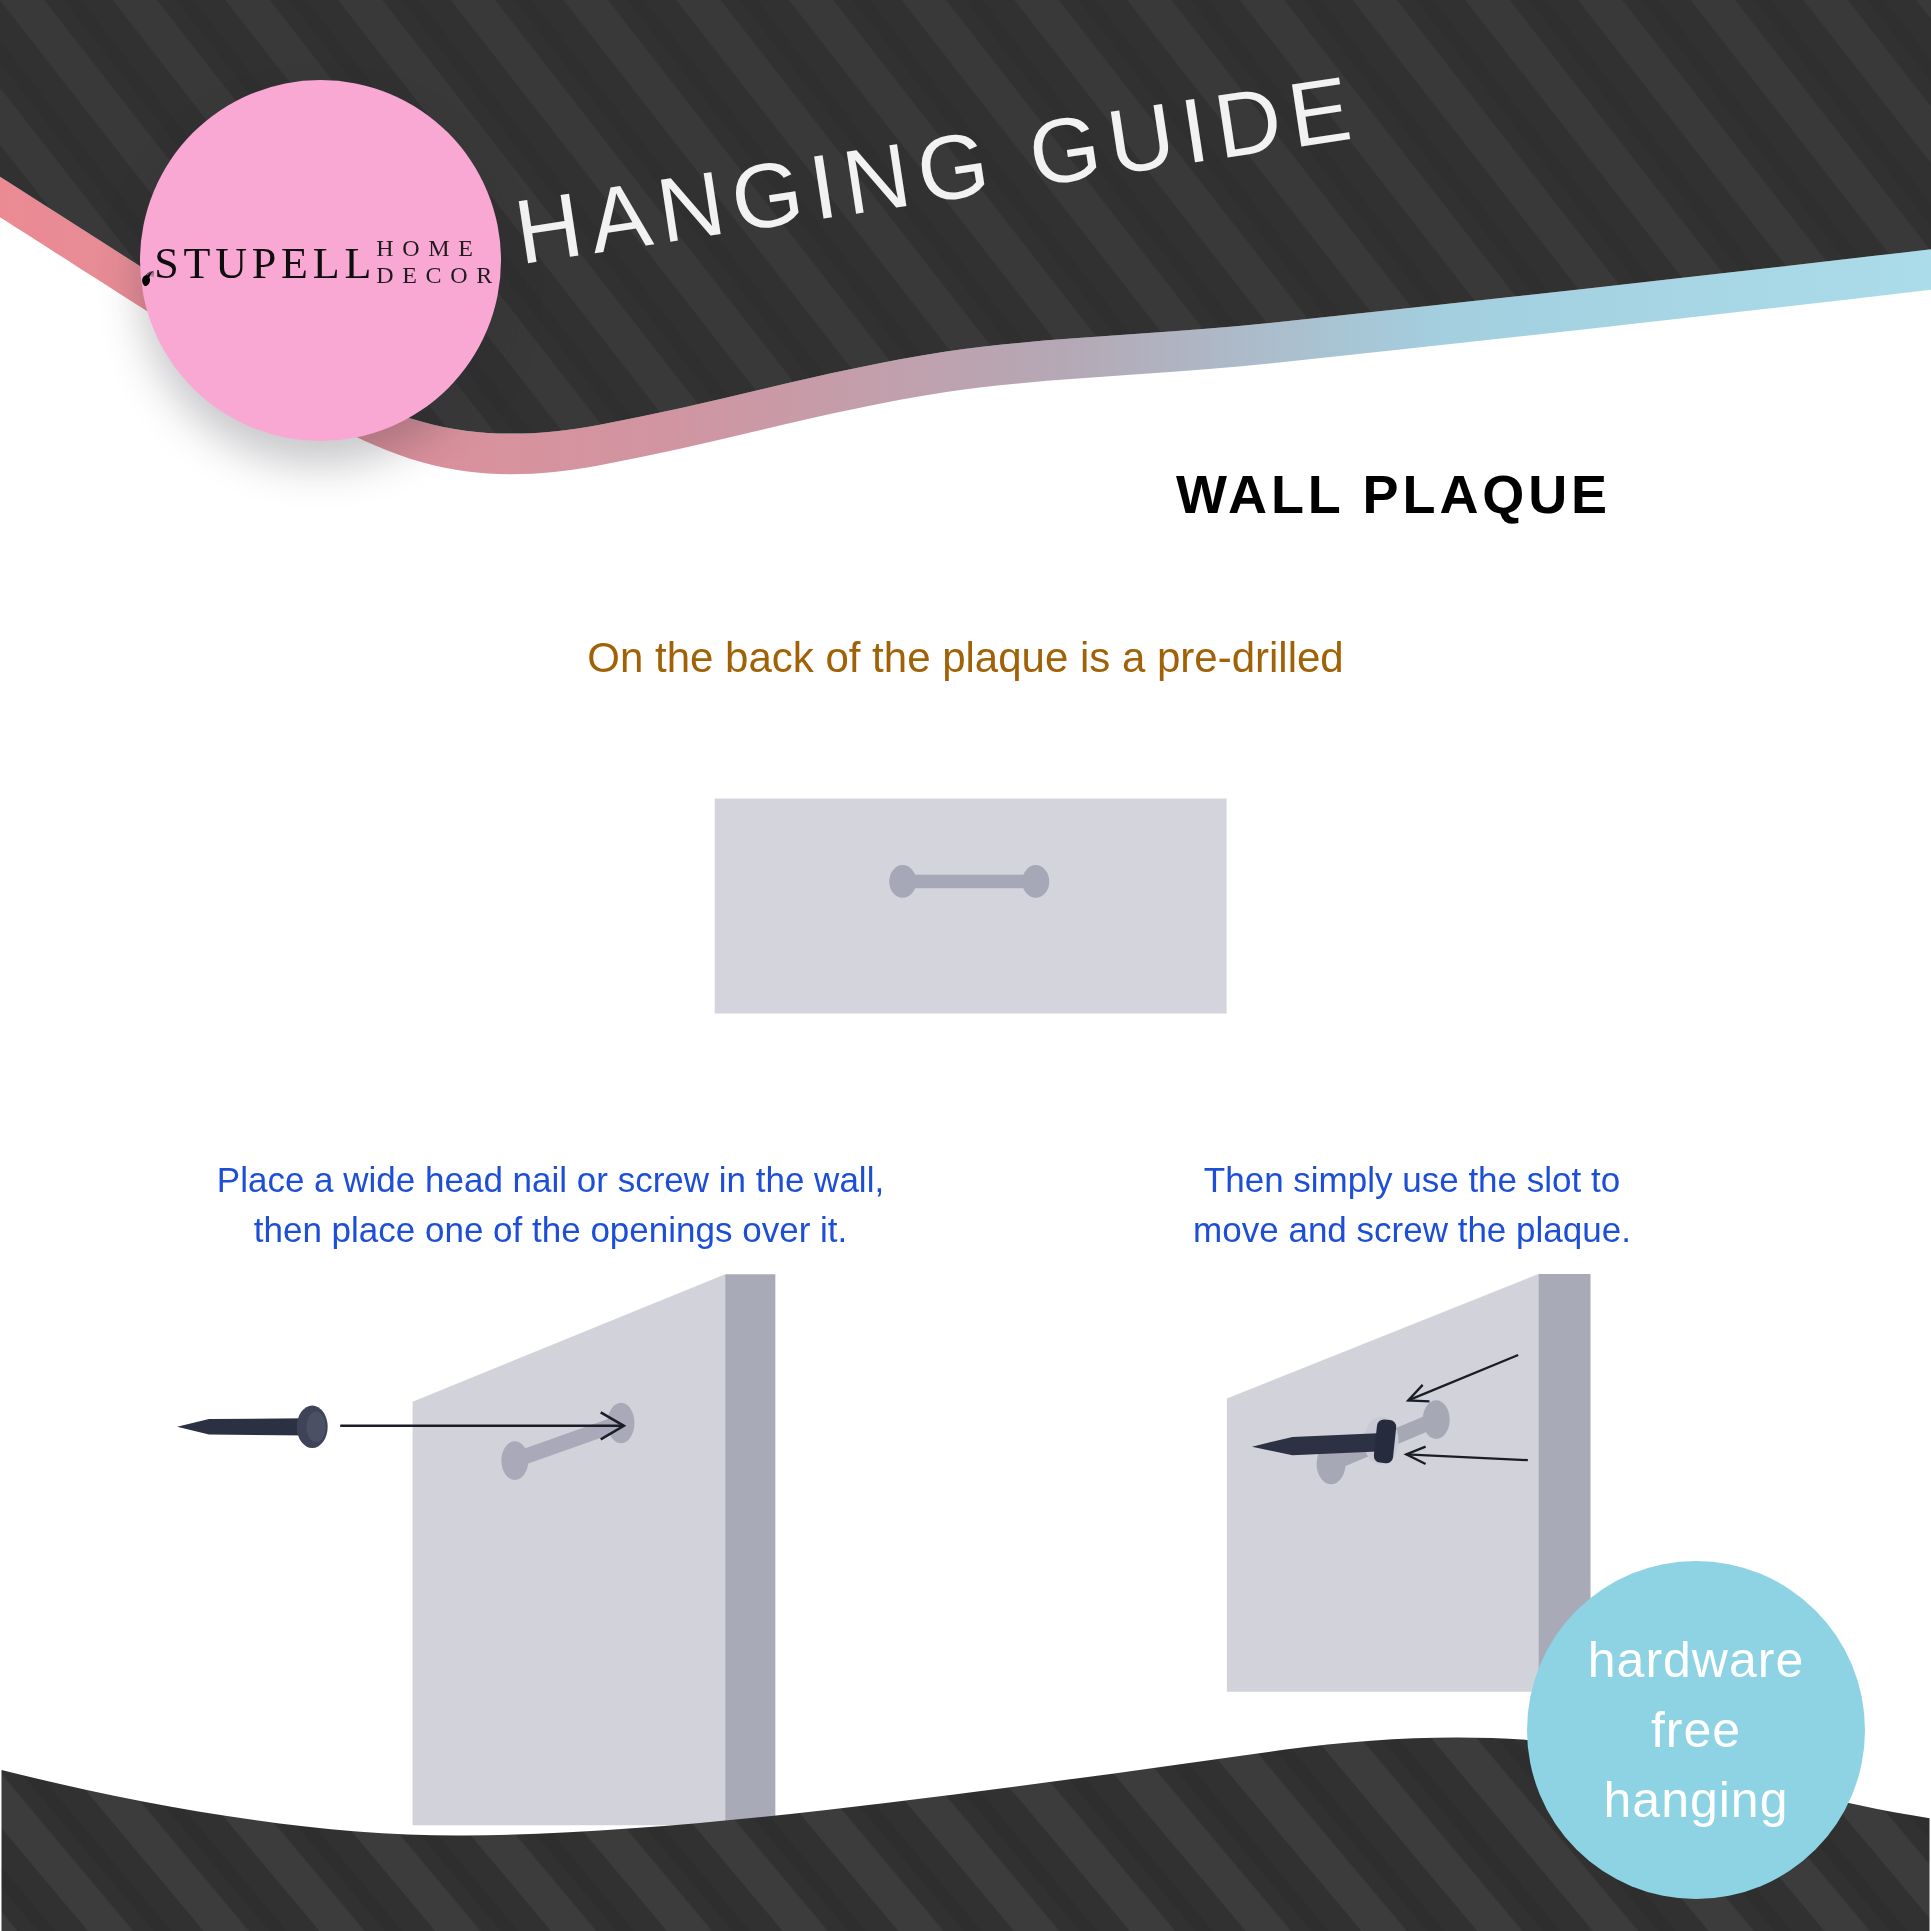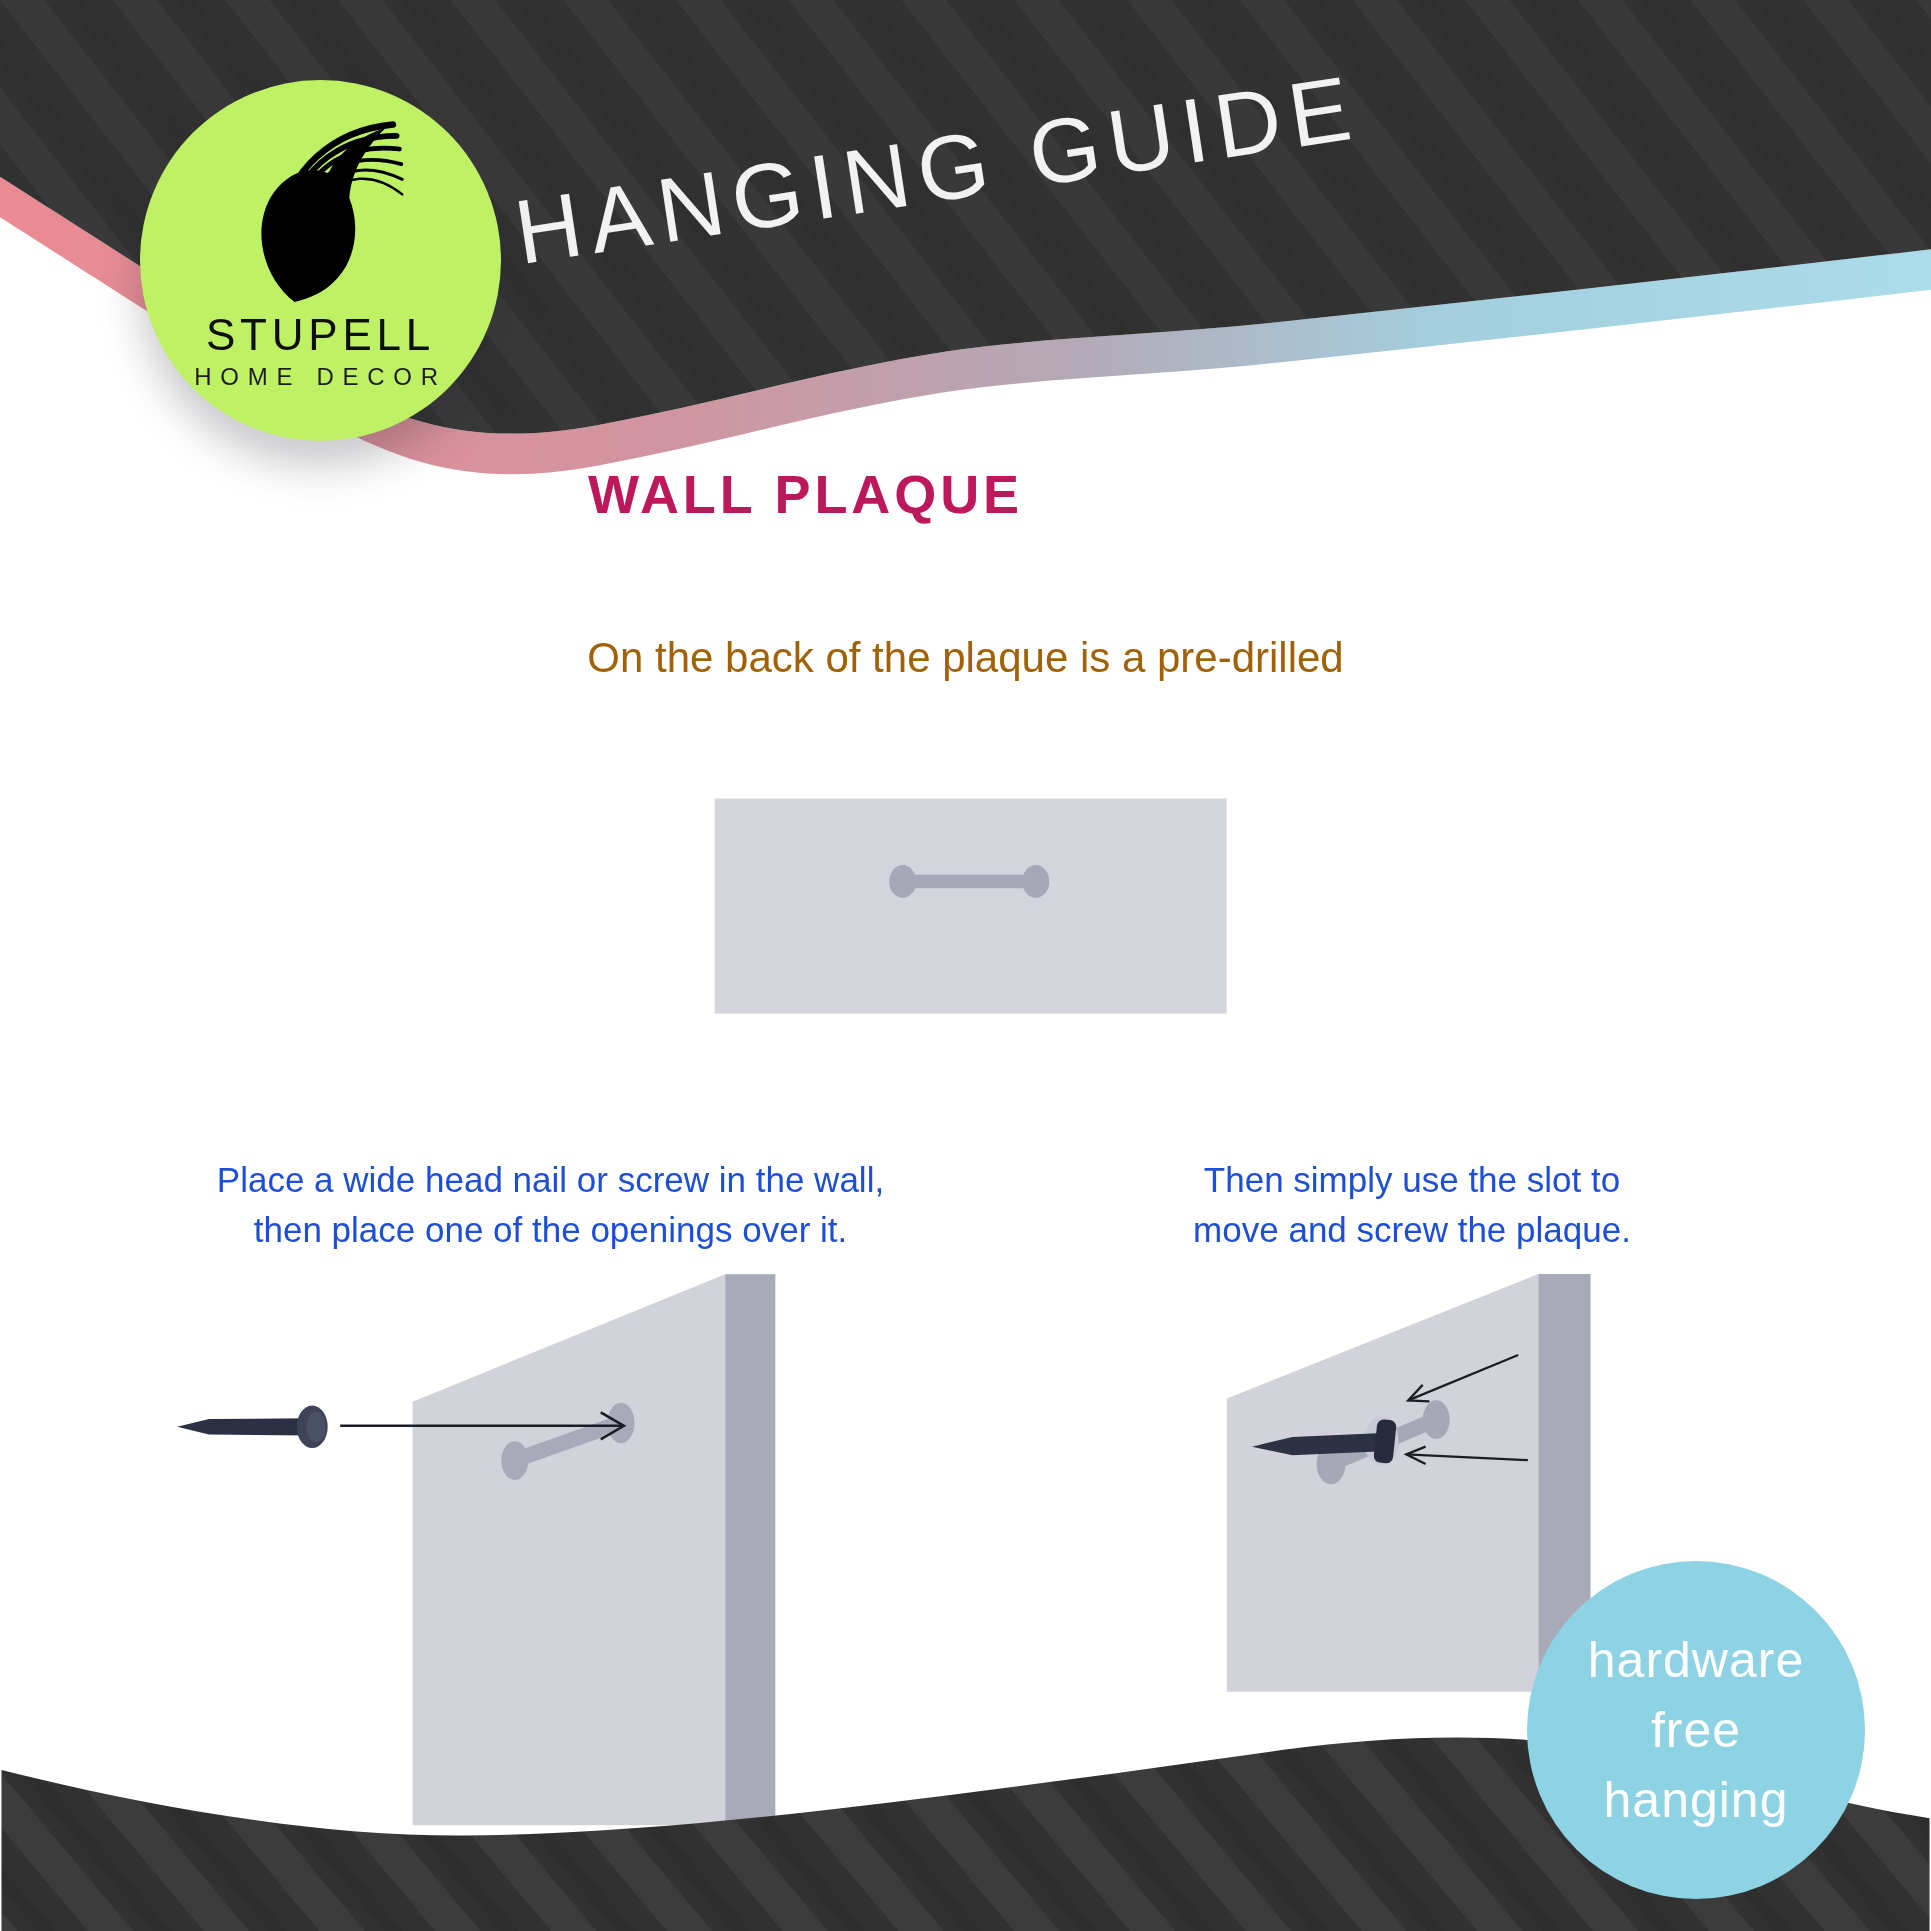--- a/index.html
+++ b/index.html
@@ -10,29 +10,29 @@
 
   
   #header-svg{left:0;top:0;}
   #hanging-title{left:541px;top:85px;width:792px;height:169px;
     display:flex;align-items:center;justify-content:center;
     transform:rotate(-8.6deg);
     font-size:91px;letter-spacing:8.7px;color:#f2f2f3;font-weight:400;white-space:nowrap;}
 
   
   #logo-circle{left:140px;top:80px;width:361px;height:361px;border-radius:50%;
-    background:#bef264;box-shadow:0 25px 42px rgba(45,45,58,.26);
-    display:flex;flex-direction:column;align-items:center;}
+    background:#f9a8d4;box-shadow:0 25px 42px rgba(45,45,58,.26);
+    display:flex;align-items:center;font-family:Liberation Serif, serif;}
   #logo-swirl{margin-top:35px;}
   #brand-name{margin-top:5.8px;font-size:44px;letter-spacing:4.8px;color:#0e0e0e;font-weight:400;}
   #brand-tagline{margin-top:3px;font-size:24px;letter-spacing:8.7px;color:#1d1d1d;font-weight:400;}
 
   
-  #section-title{left:0;top:463px;width:1611px;text-align:center;
-    font-size:54px;font-weight:700;letter-spacing:3.9px;color:#be185d;}
+  #section-title{left:0;top:463px;width:1611px;text-align:right;
+    font-size:54px;font-weight:700;letter-spacing:3.9px;color:#000000;}
   #intro-text{left:0;top:628px;width:1931px;text-align:center;
     font-size:42px;line-height:59px;color:#a16207;font-weight:400;}
   .step-text{font-size:35px;line-height:50px;color:#1d4ed8;text-align:center;font-weight:400;}
   #step-left-text{left:116px;top:1155px;width:869px;}
   #step-right-text{left:1074px;top:1155px;width:676px;}
 
   
   #badge{left:1527px;top:1561px;width:338px;height:338px;border-radius:50%;
     background:#8ed3e4;display:flex;flex-direction:column;align-items:center;justify-content:center;
     color:#ffffff;font-size:50px;line-height:70px;font-weight:400;letter-spacing:1px;text-align:right;}

